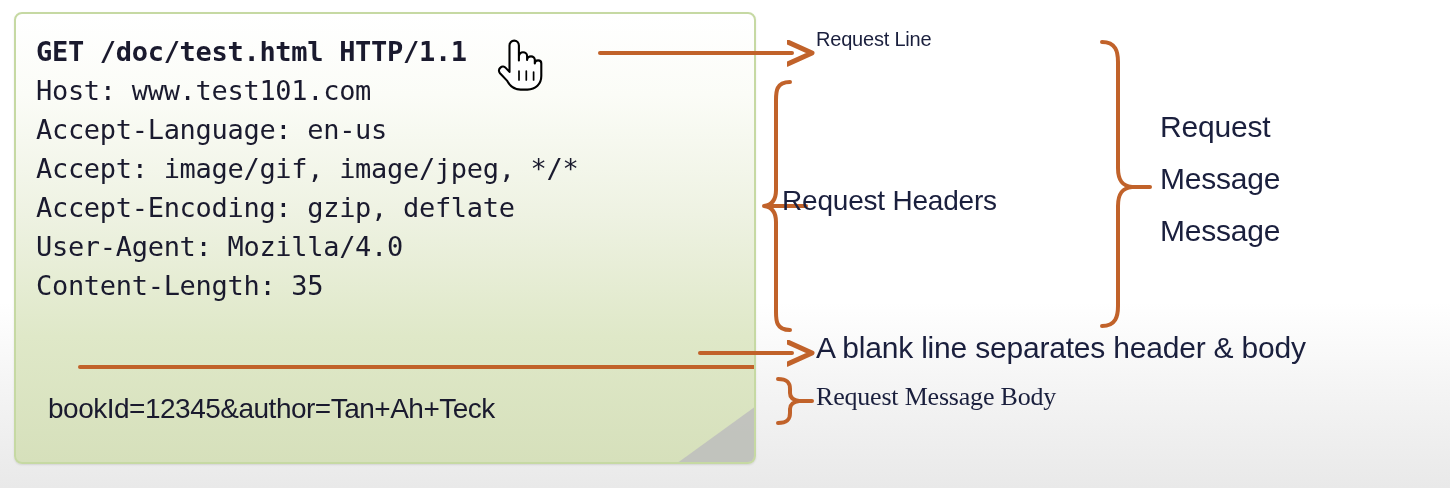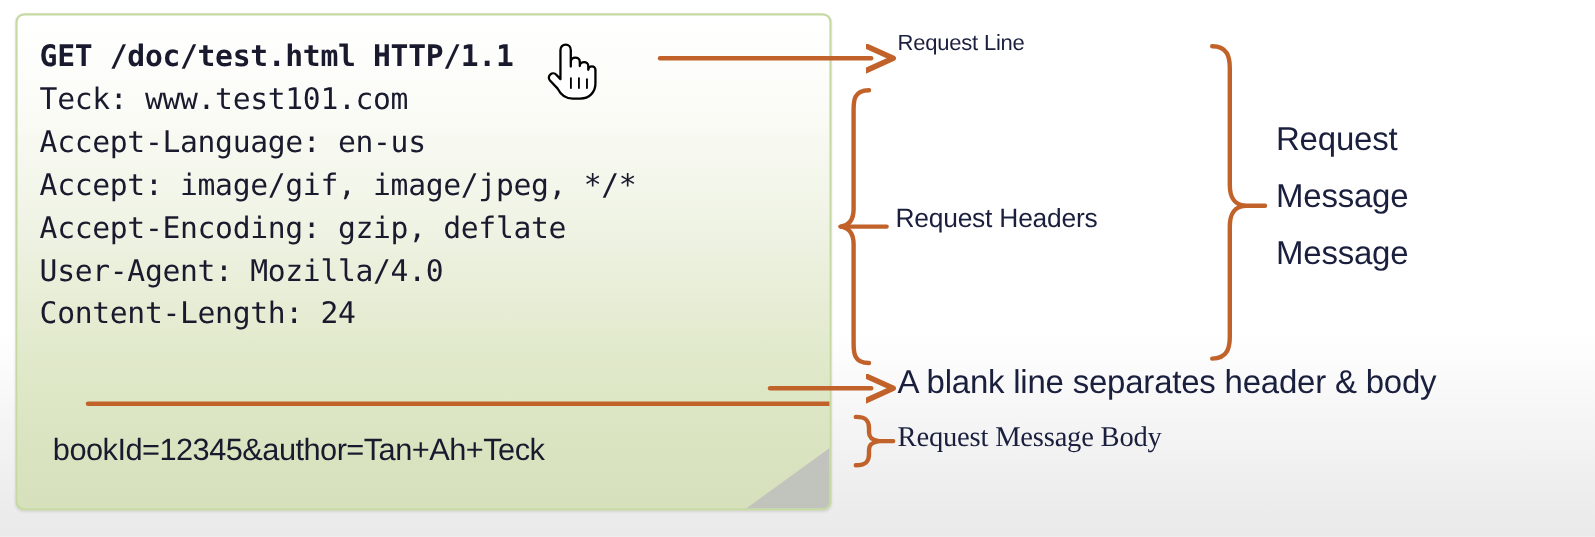--- a/index.html
+++ b/index.html
@@ -120,42 +120,42 @@
   }
 
   .anno-label {
     position: absolute;
     font-family: "Liberation Sans", sans-serif;
     color: #1a1f3d;
     white-space: pre;
     letter-spacing: -0.2px;
   }
   #lbl-request-line   { left: 816px; top: 28px;  font-size: 20px; }
-  #lbl-request-headers{ left: 814px; top: 185px; font-size: 24px; }
+  #lbl-request-headers{ left: 782px; top: 185px; font-size: 28px; }
   #lbl-rmh-1          { left: 1160px; top: 110px; font-size: 30px; }
   #lbl-rmh-2          { left: 1160px; top: 162px; font-size: 30px; }
   #lbl-rmh-3          { left: 1160px; top: 214px; font-size: 30px; }
   #lbl-blank          { left: 816px; top: 331px; font-size: 30px; }
   #lbl-body           { left: 816px; top: 382px; font-size: 26px; font-family: Liberation Serif, serif; }
 </style>
 </head>
 <body>
 
 <div id="stage">
 
   <div class="msg-box">
 
     <div class="code-block">
       <div class="code-line bold">GET /doc/test.html HTTP/1.1</div>
-      <div class="code-line">Teck: www.test101.com</div>
+      <div class="code-line">Host: www.test101.com</div>
       <div class="code-line">Accept-Language: en-us</div>
       <div class="code-line">Accept: image/gif, image/jpeg, */*</div>
       <div class="code-line">Accept-Encoding: gzip, deflate</div>
       <div class="code-line">User-Agent: Mozilla/4.0</div>
-      <div class="code-line">Content-Length: 24</div>
+      <div class="code-line">Content-Length: 35</div>
     </div>
 
     <div class="blank-shaft"></div>
 
     <div class="body-line">bookId=12345&amp;author=Tan+Ah+Teck</div>
 
     <div class="fold-wrap">
       <div class="fold-shadow"></div>
     </div>
   </div>

